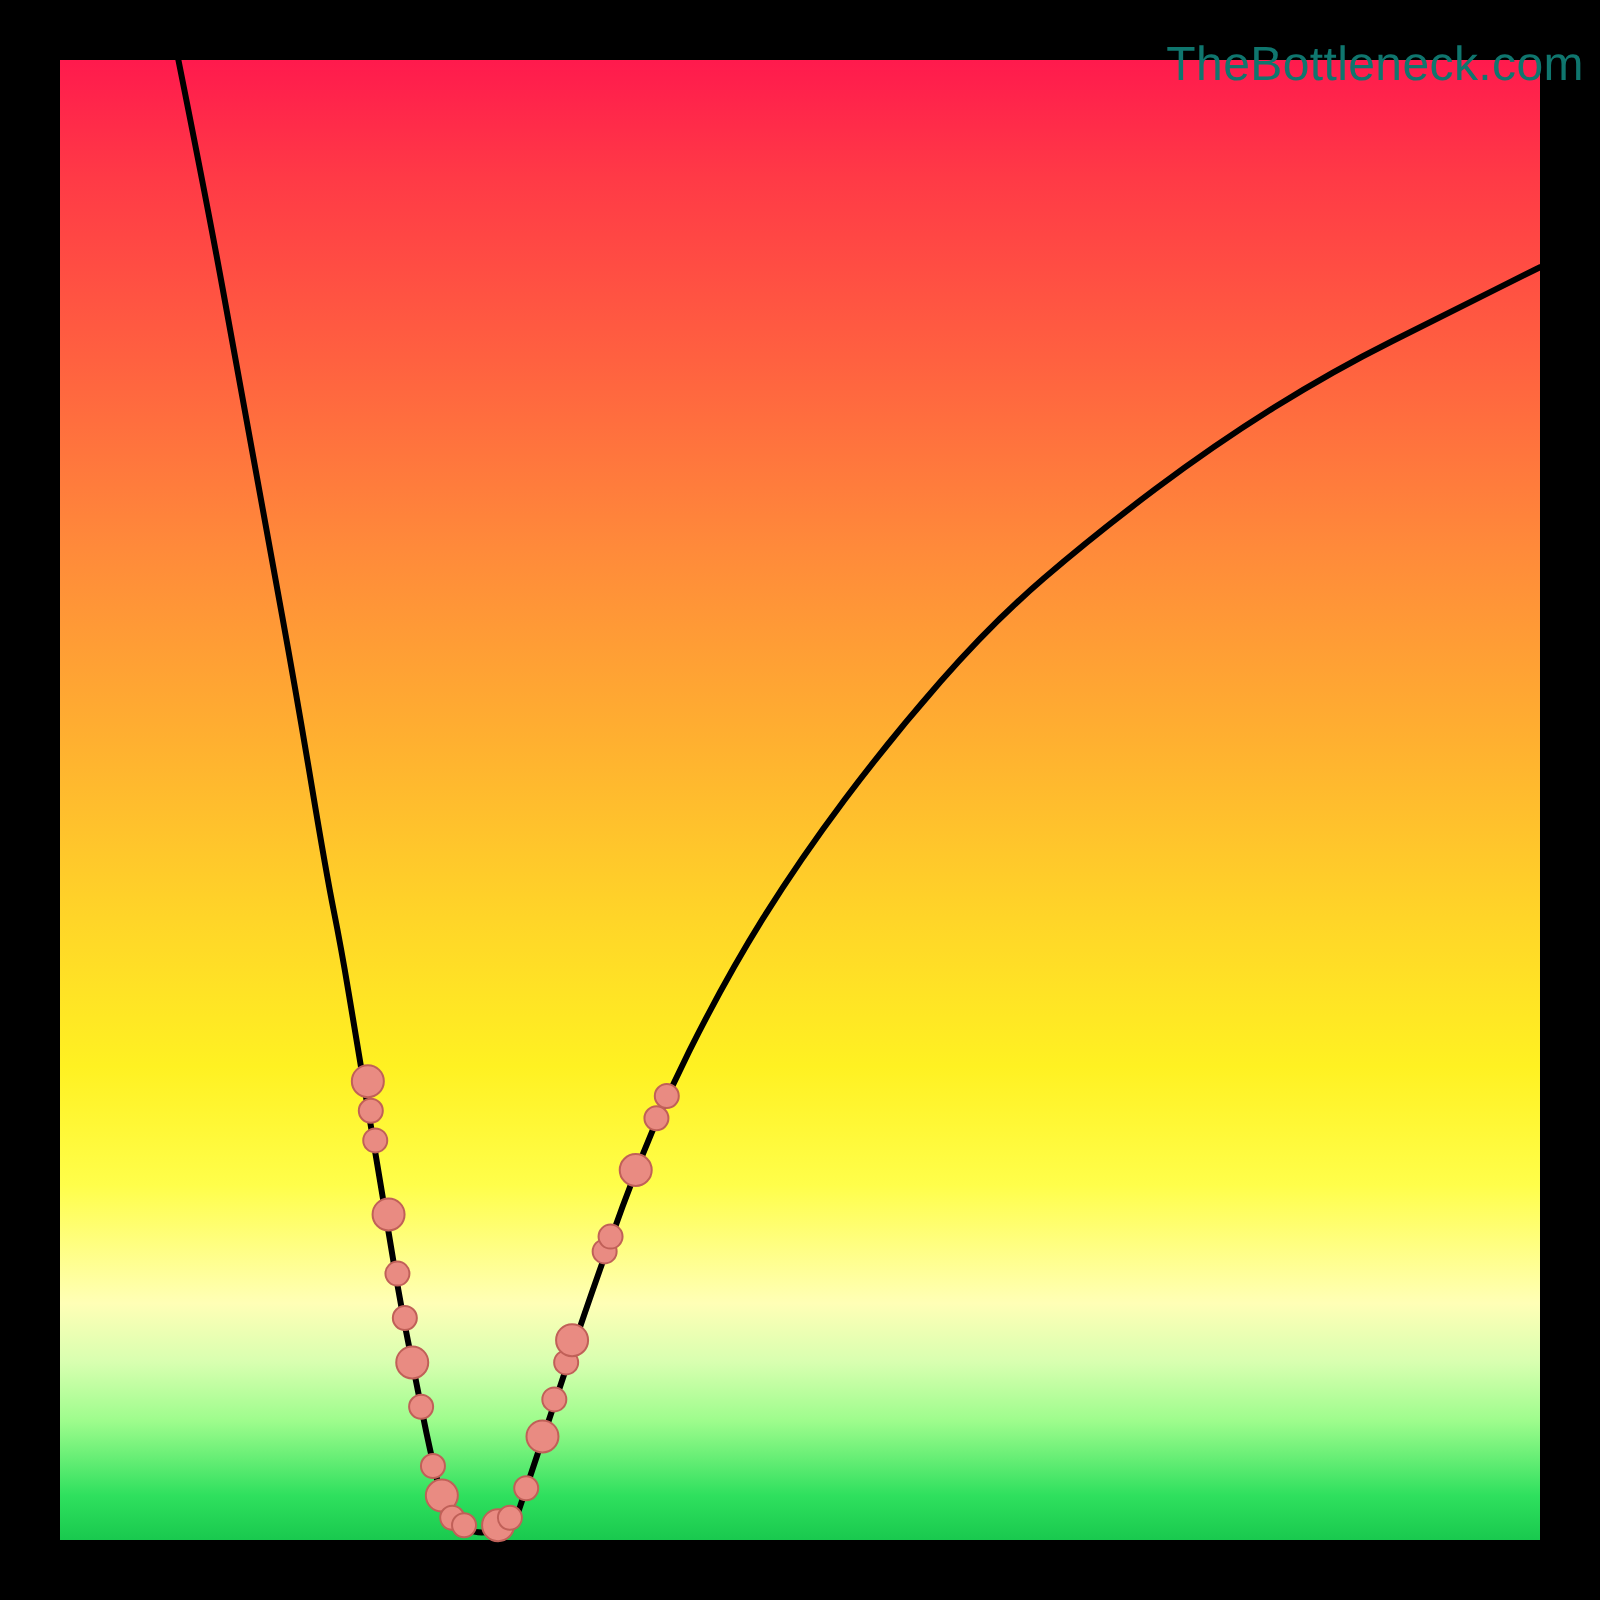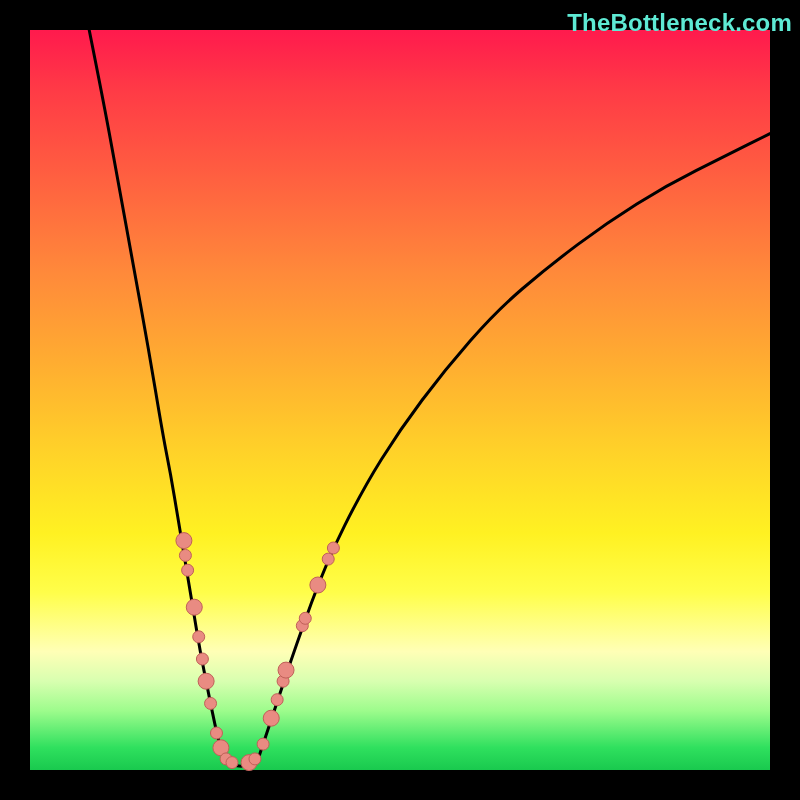--- a/index.html
+++ b/index.html
@@ -37,25 +37,25 @@
       #fffe4a 76%,
       #ffffb6 84%,
       #d8ffb0 88%,
       #9dfc8c 92%,
       #2fe05e 97%,
       #19c94e 100%
     );
   }
   .watermark {
     position: absolute;
-    top: 9px;
+    top: 19px;
     right: 8px;
-    color: #5eead4;
+    color: #0f766e;
     font-size: 24px;
-    font-weight: 700;
+    font-weight: 400;
     letter-spacing: 0.2px;
     user-select: none;
   }
   svg.curve {
     position: absolute;
     top: 0;
     left: 0;
     width: 740px;
     height: 740px;
     overflow: visible;

